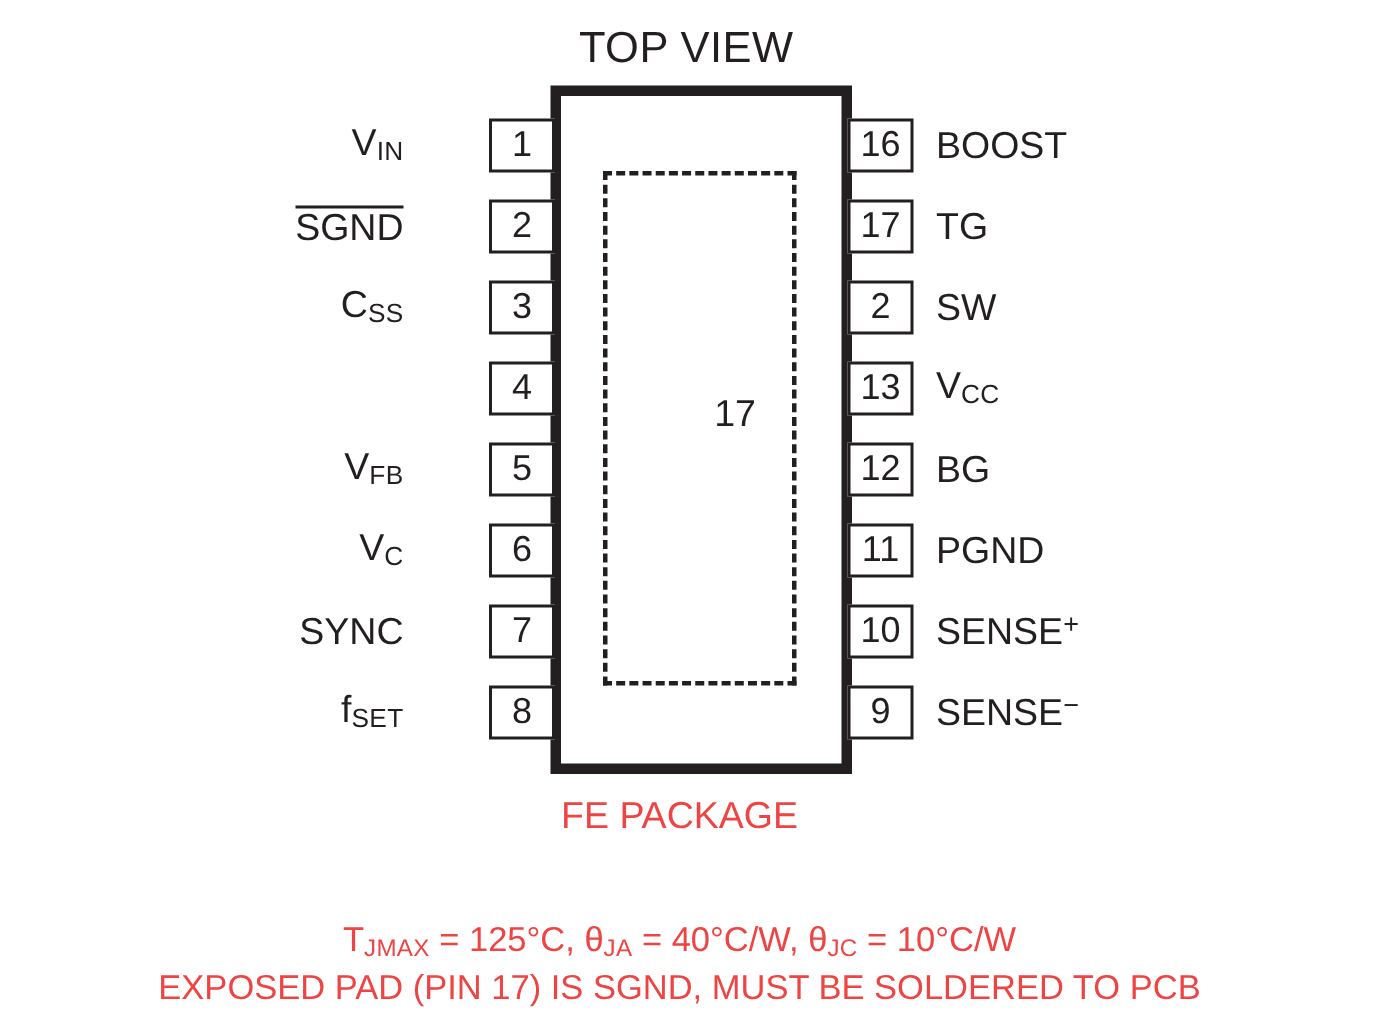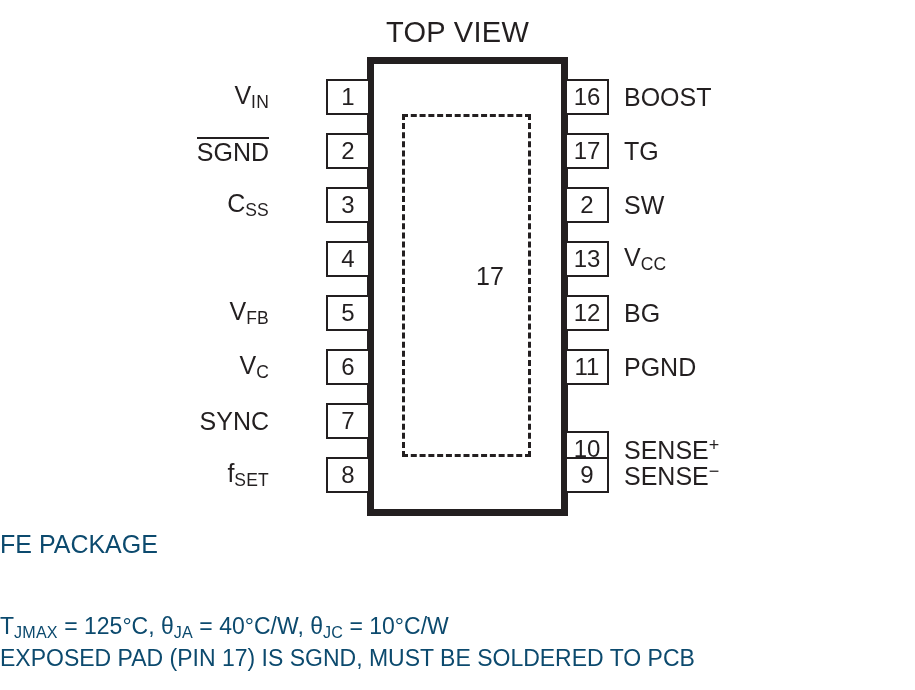--- a/index.html
+++ b/index.html
@@ -111,22 +111,22 @@
     padding-top: 0px;
     display: inline-block;
     line-height: 1.05;
   }
 
   
   .footer {
     position: absolute;
     left: 0;
     width: 906px;
-    text-align: left;
-    color: #0c4a6e;
+    text-align: center;
+    color: #ef4444;
   }
   .footer-pkg1  { top: 530px; font-size: 25px; }
   .footer-pkg2  { top: 563px; font-size: 25px; }
   .footer-therm { top: 613px; font-size: 23px; }
   .footer-pad   { top: 645px; font-size: 23px; }
 </style>
 </head>
 <body>
 
 <div id="stage">
@@ -189,21 +189,21 @@
         <div class="pin-label">V<span class="sub">CC</span></div>
       </div>
       <div class="pin-row right" style="top: 295px;">
         <div class="pin-box">12</div>
         <div class="pin-label">BG</div>
       </div>
       <div class="pin-row right" style="top: 349px;">
         <div class="pin-box">11</div>
         <div class="pin-label">PGND</div>
       </div>
-      <div class="pin-row right" style="top: 403px; margin-top: 28px;">
+      <div class="pin-row right" style="top: 403px;">
         <div class="pin-box">10</div>
         <div class="pin-label">SENSE<span class="sup">+</span></div>
       </div>
       <div class="pin-row right" style="top: 457px;">
         <div class="pin-box">9</div>
         <div class="pin-label">SENSE<span class="sup">−</span></div>
       </div>
     </div>
 
   <div class="footer footer-pkg1">FE PACKAGE</div>

